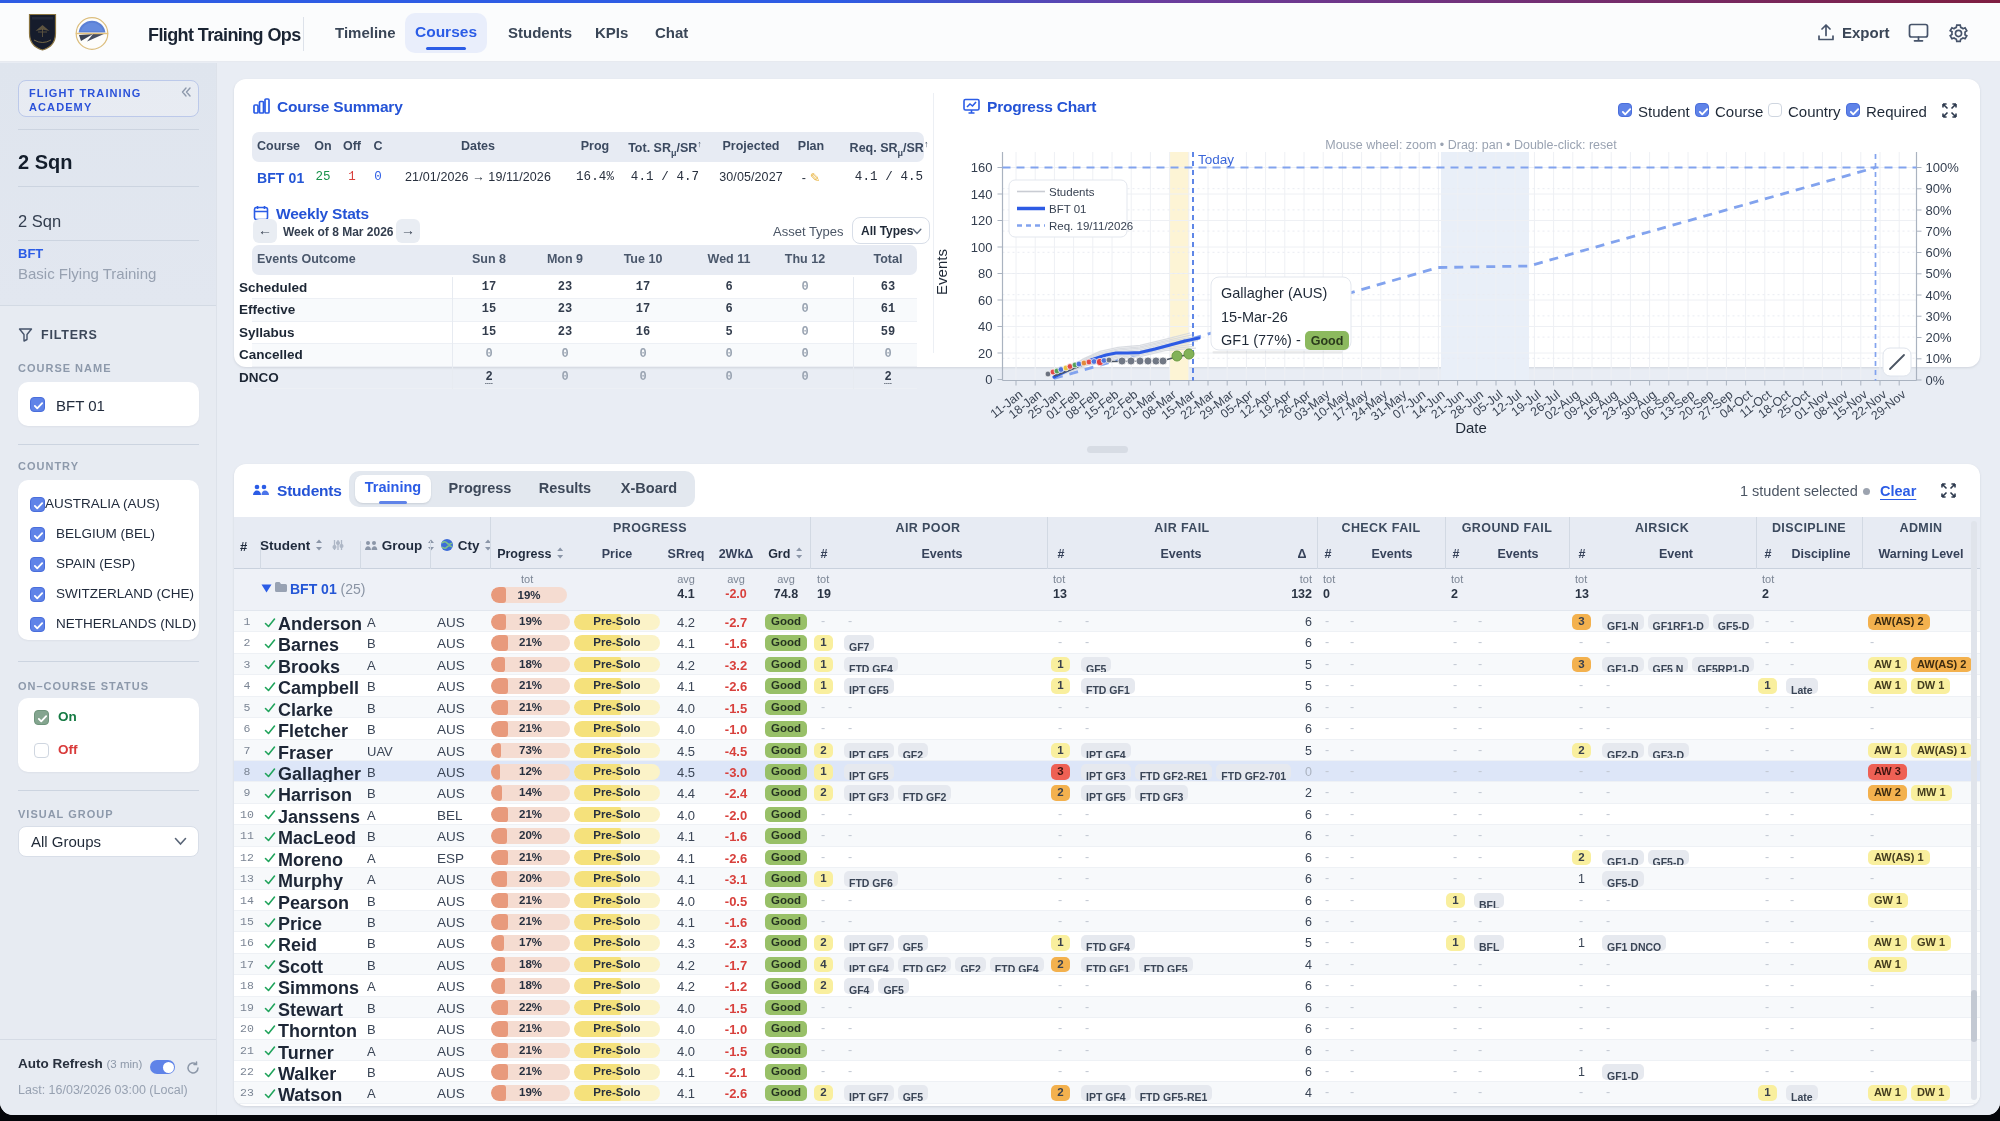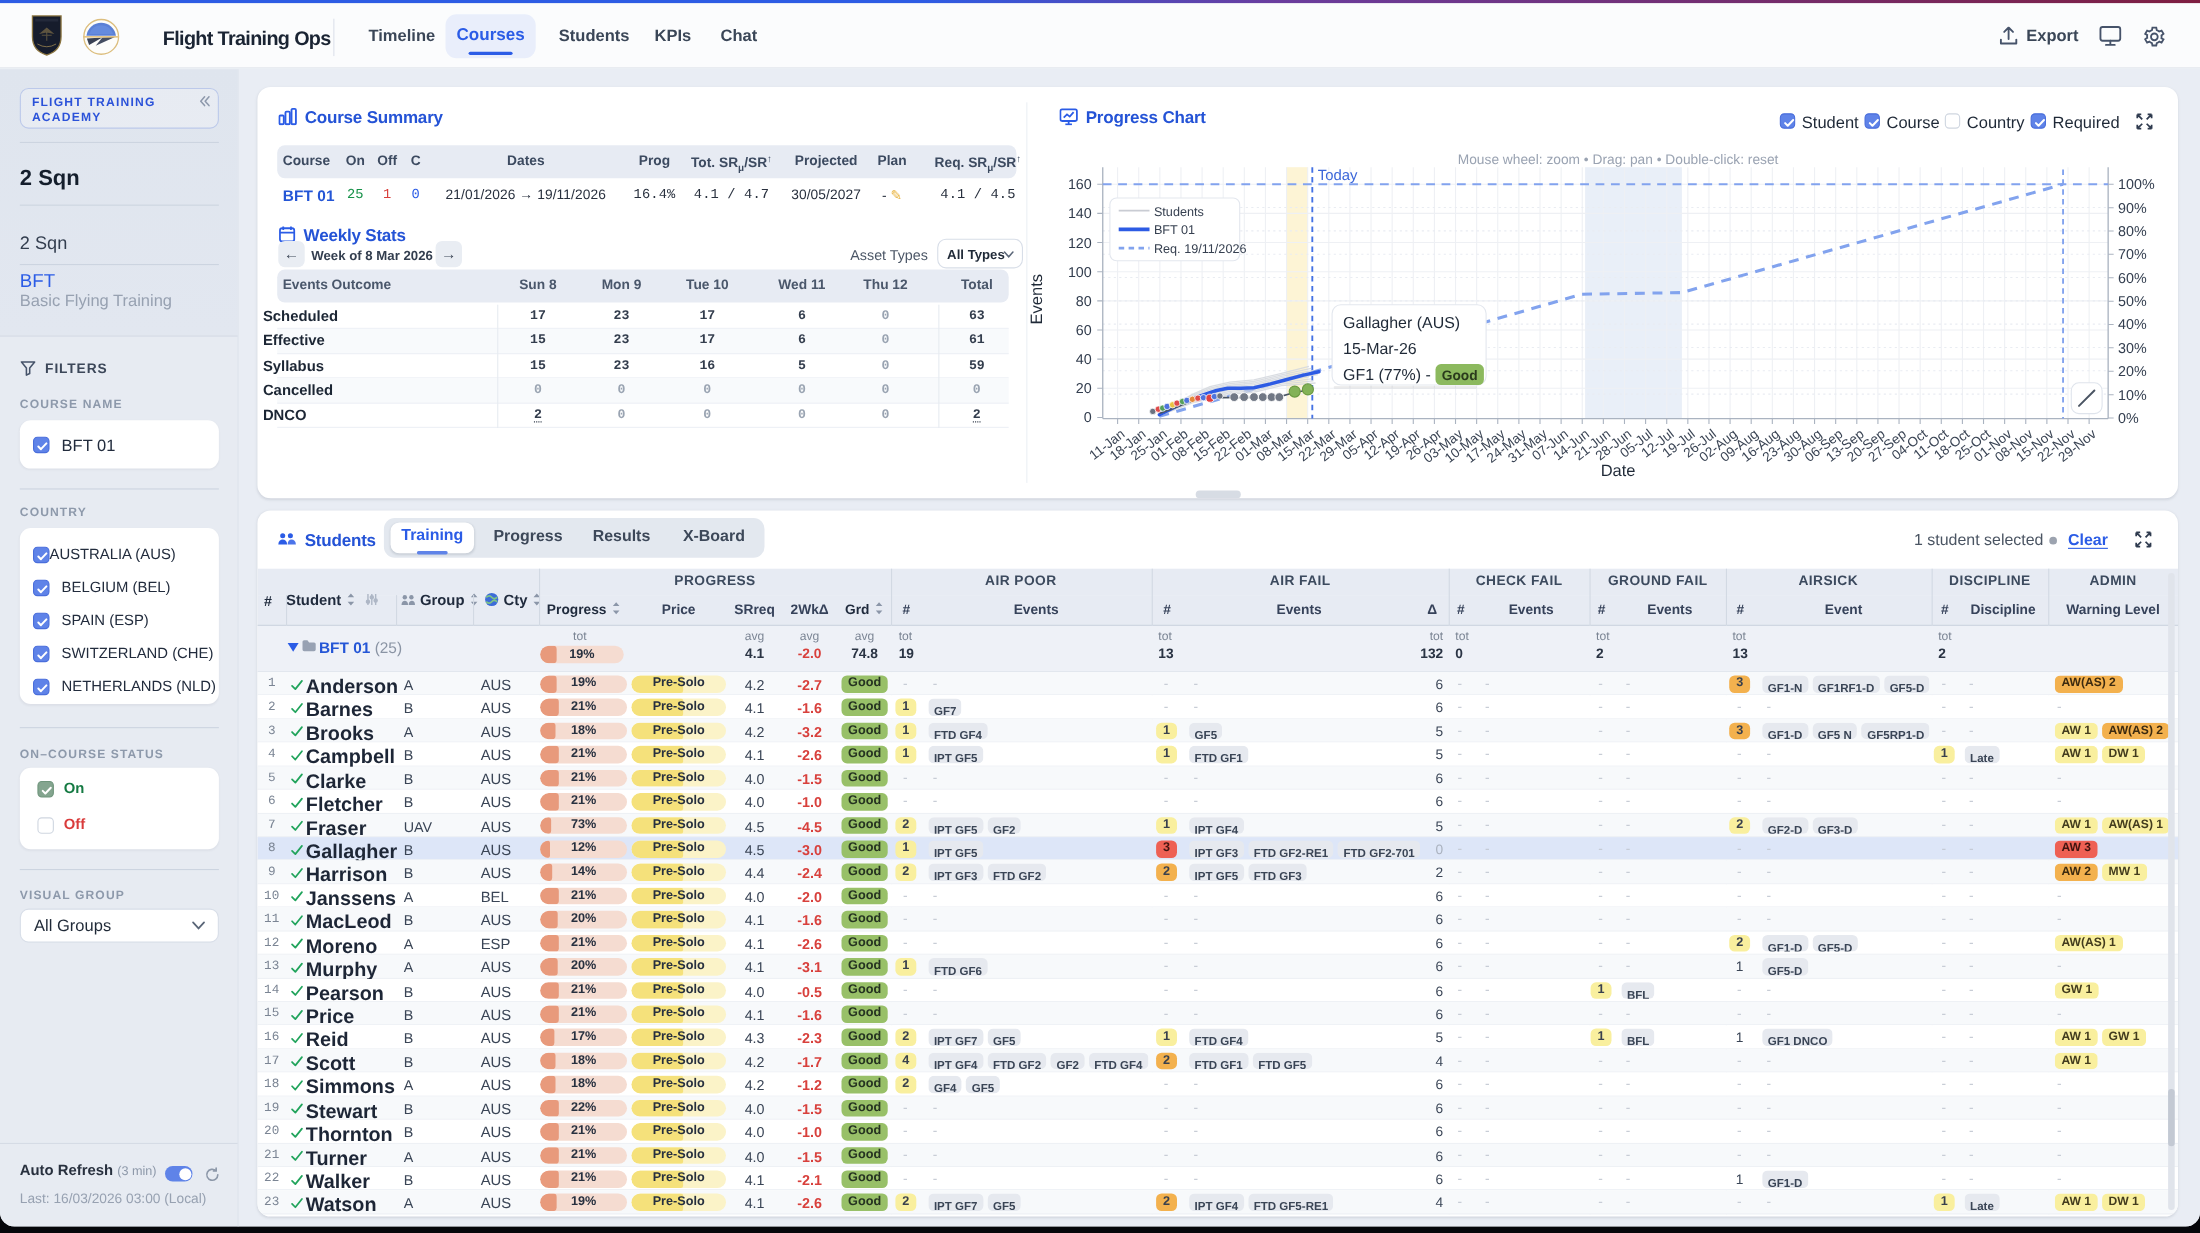--- a/index.html
+++ b/index.html
@@ -23,21 +23,21 @@
 .sdiv{position:absolute;left:18px;width:181px;height:1px;background:#ccd4e0}
 .slabel{position:absolute;left:18px;font-size:11px;font-weight:700;color:#8d99ab;letter-spacing:1px}
 .scard{position:absolute;left:18px;width:181px;background:#fff;border-radius:10px;box-shadow:0 1px 2px rgba(30,40,60,.05)}
 .cbx{position:absolute;width:15px;height:15px;border-radius:4px;background:#5f83e8;border:1px solid #4a6edb}
 .cbx svg{position:absolute;left:1.5px;top:2px}
 .cbe{position:absolute;width:15px;height:15px;border-radius:4px;background:#fff;border:1px solid #cfd6e0}
 .citem{position:absolute;left:38px;font-size:13.5px;color:#222c3d;font-weight:500}
 .seltext{font-size:14.5px;color:#1f2937}
 .content{position:absolute;left:217px;top:63px;right:0;bottom:0;background:#e9edf4}
 .card{position:absolute;left:17px;width:1746px;background:#fff;border-radius:12px;box-shadow:0 1px 3px rgba(25,35,55,.08),0 1px 2px rgba(25,35,55,.04)}
-.c1{top:16px;height:374px}
+.c1{top:16px;height:288px}
 .c2{top:401px;height:642px}
 .vdiv{position:absolute;left:699px;top:14px;bottom:14px;width:1px;background:#eceff4}
 .ctitle{position:absolute;font-size:15.5px;font-weight:700;color:#2453d6;letter-spacing:-0.2px}
 .ctitle svg{position:relative;top:2px;margin-right:7px}
 .thead{position:absolute;background:#e7ebf3;border-radius:7px}
 .hlbl{position:absolute;font-size:12.5px;font-weight:600;color:#3c4a60;white-space:nowrap;transform:translateX(-50%)}
 .hlbl.lft{transform:none}
 .dval{position:absolute;font-size:12.5px;color:#28303e;white-space:nowrap;transform:translateX(-50%);font-weight:500;letter-spacing:.1px}
 .dval.mn{font-family:"Liberation Mono",monospace;font-size:12.5px}
 .dval.lft{transform:none}
@@ -138,21 +138,21 @@
           <div>FLIGHT TRAINING<br>ACADEMY</div>
 <svg width="14" height="14" viewBox="0 0 14 14">
             <path d="M7 3 L3.5 7 7 11 M11 3 L7.5 7 11 11" fill="none" stroke="#8e99ac" stroke-width="1.4" stroke-linecap="round" stroke-linejoin="round"></path>
           </svg>
         </div>
 <div class="sdiv" style="top:66px"></div>
 <div style="position:absolute;left:18px;top:88px;font-size:20px;font-weight:700;color:#141e2c">2 Sqn</div>
 <div class="sdiv" style="top:123px"></div>
 <div style="position:absolute;left:18px;top:149px;font-size:16.5px;color:#333e4f;font-weight:500">2 Sqn</div>
 <div class="sdiv" style="top:177px"></div>
-<div style="position:absolute;left:18px;top:183px;font-size:17px;font-weight:400;color:#2b5ce6">BFT</div>
+<div style="position:absolute;left:18px;top:183px;font-size:13px;font-weight:700;color:#2b5ce6">BFT</div>
 <div style="position:absolute;left:18px;top:202px;font-size:15px;color:#97a1b1">Basic Flying Training</div>
 </div>
 <svg style="position:absolute;left:18px;top:264px" width="15" height="15" viewBox="0 0 15 15">
 <path d="M1.5 2 h12 l-4.5 5.5 v5 l-3 1.5 v-6.5 z" fill="none" stroke="#46536a" stroke-width="1.4" stroke-linejoin="round"></path>
       </svg>
 <div style="position:absolute;left:41px;top:265px;font-size:12.5px;font-weight:700;color:#3c4759;letter-spacing:.8px">FILTERS</div>
 <div class="slabel" style="top:299px">COURSE NAME</div>
 <div class="scard" style="top:319px;height:44px"></div>
 <div class="cbx" style="left:30px;top:334px">
         <svg width="11" height="11" viewBox="0 0 12 12">

